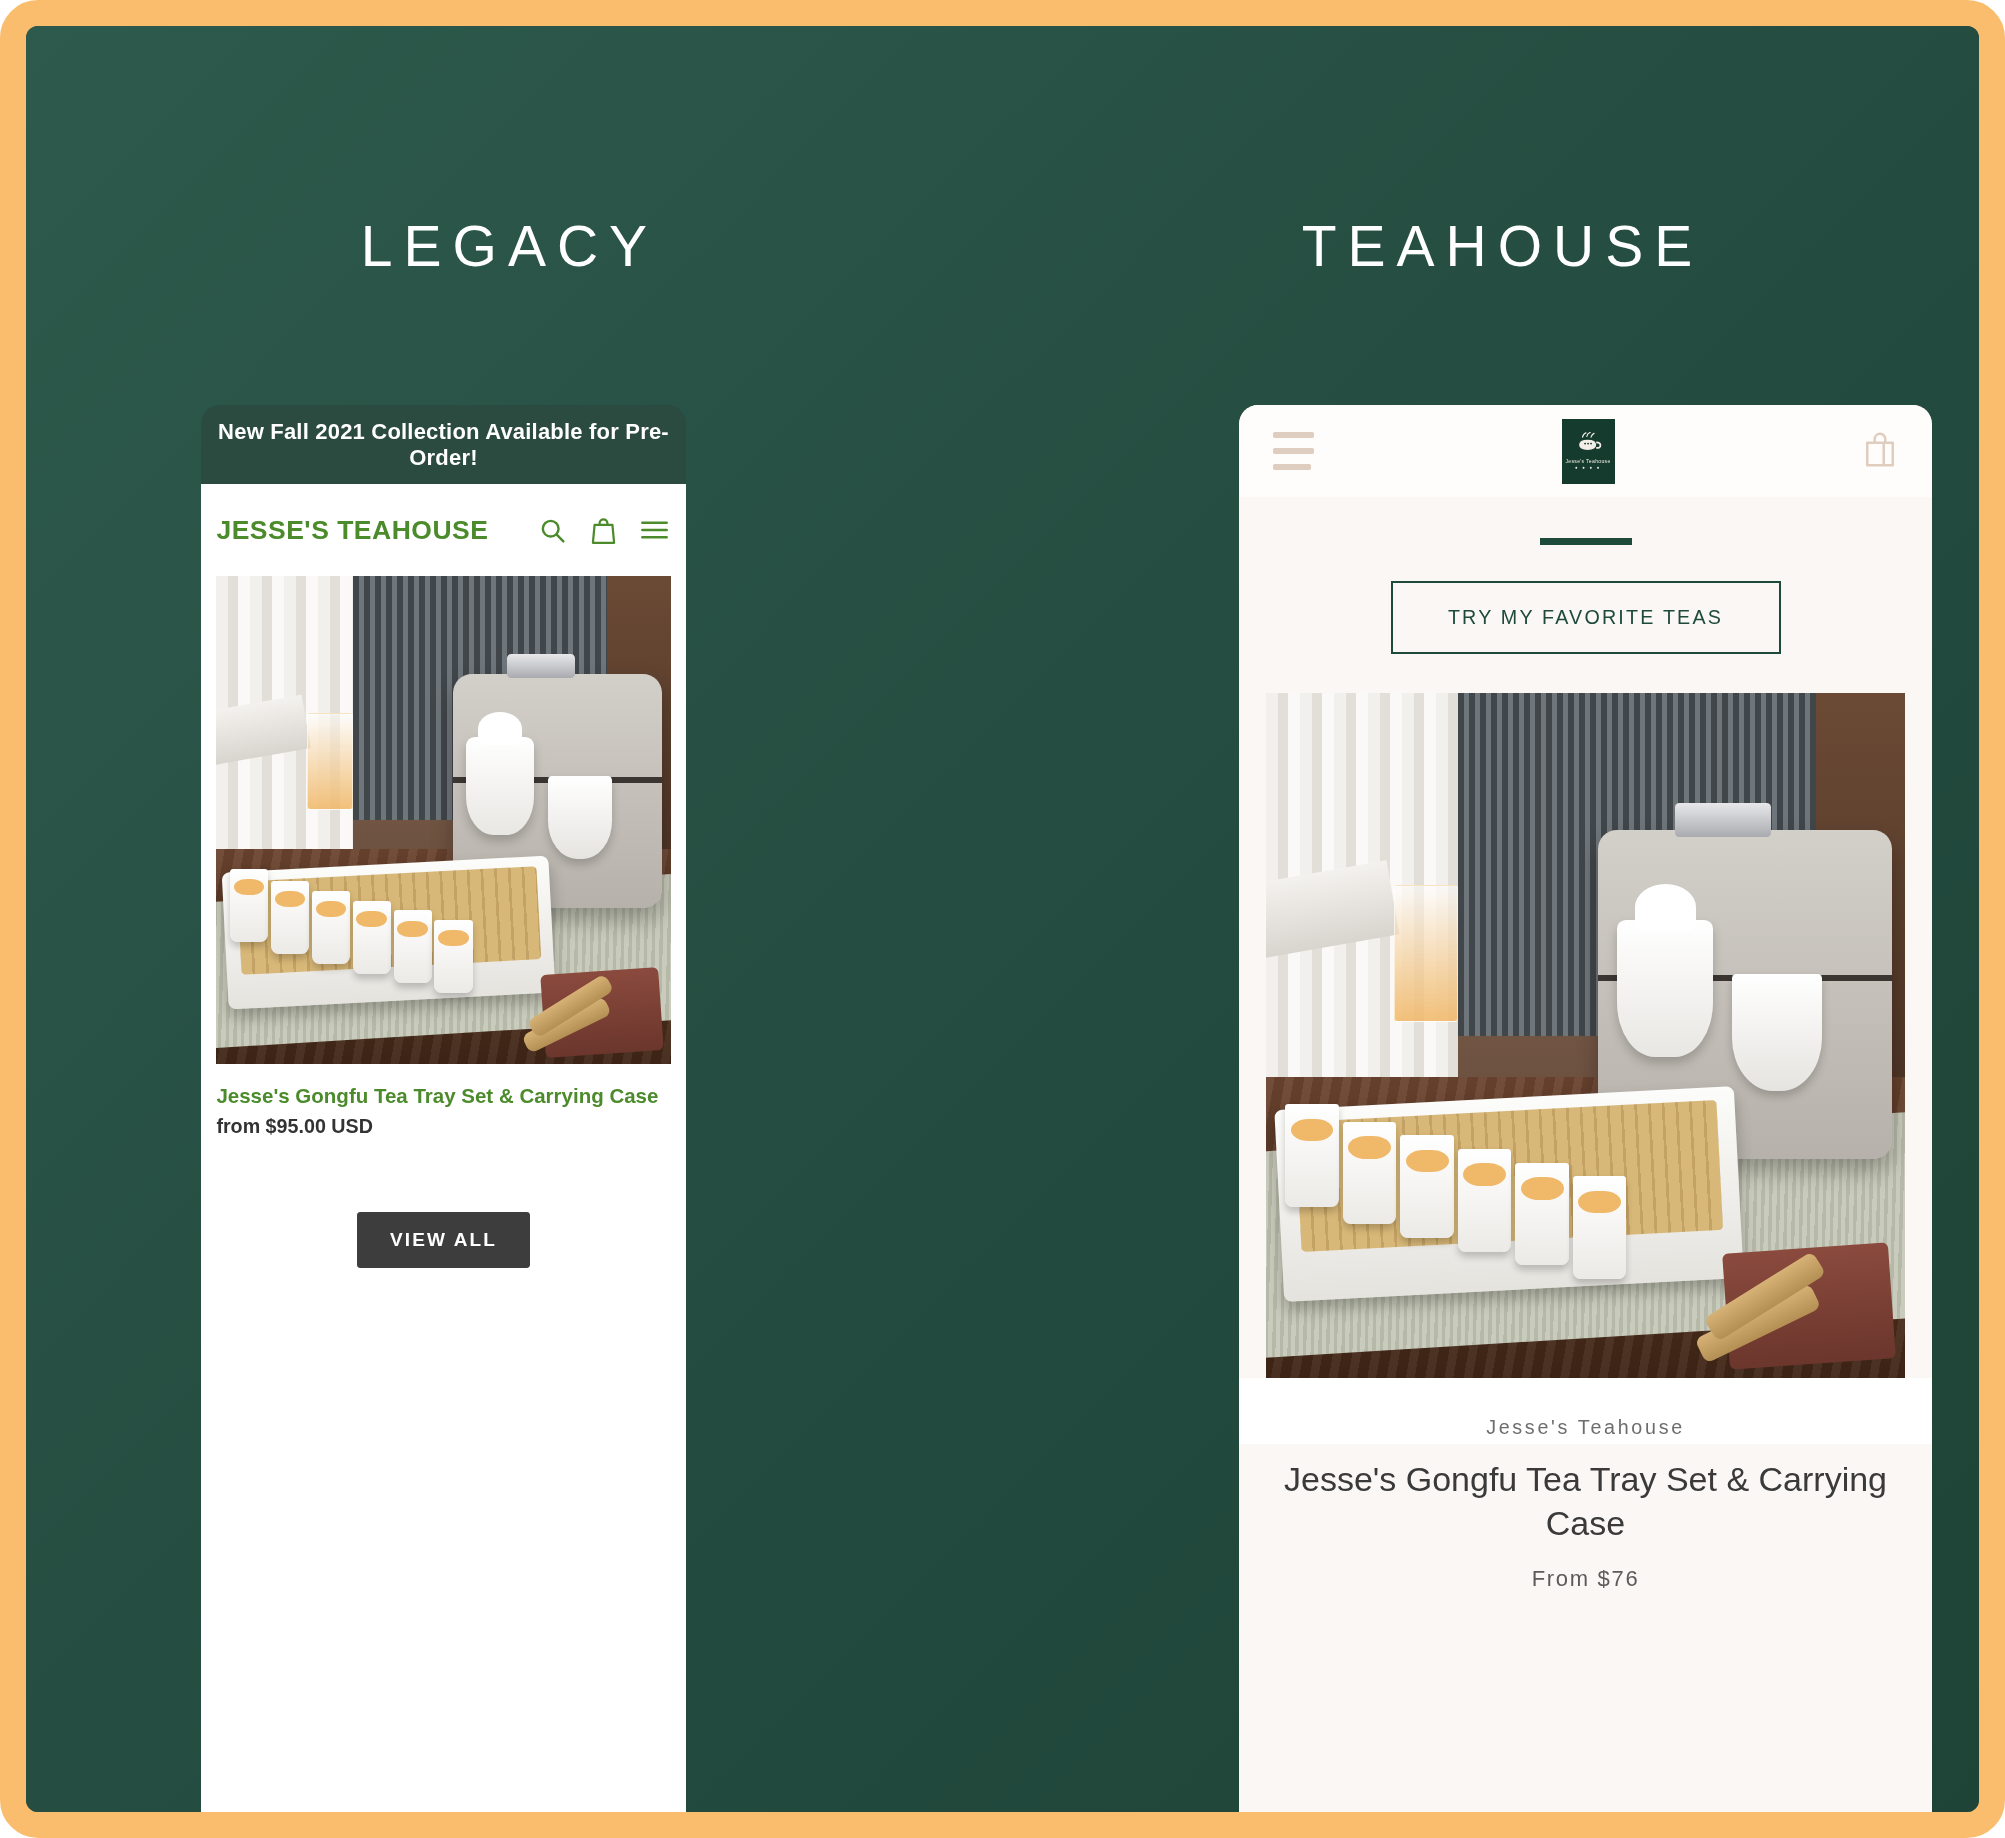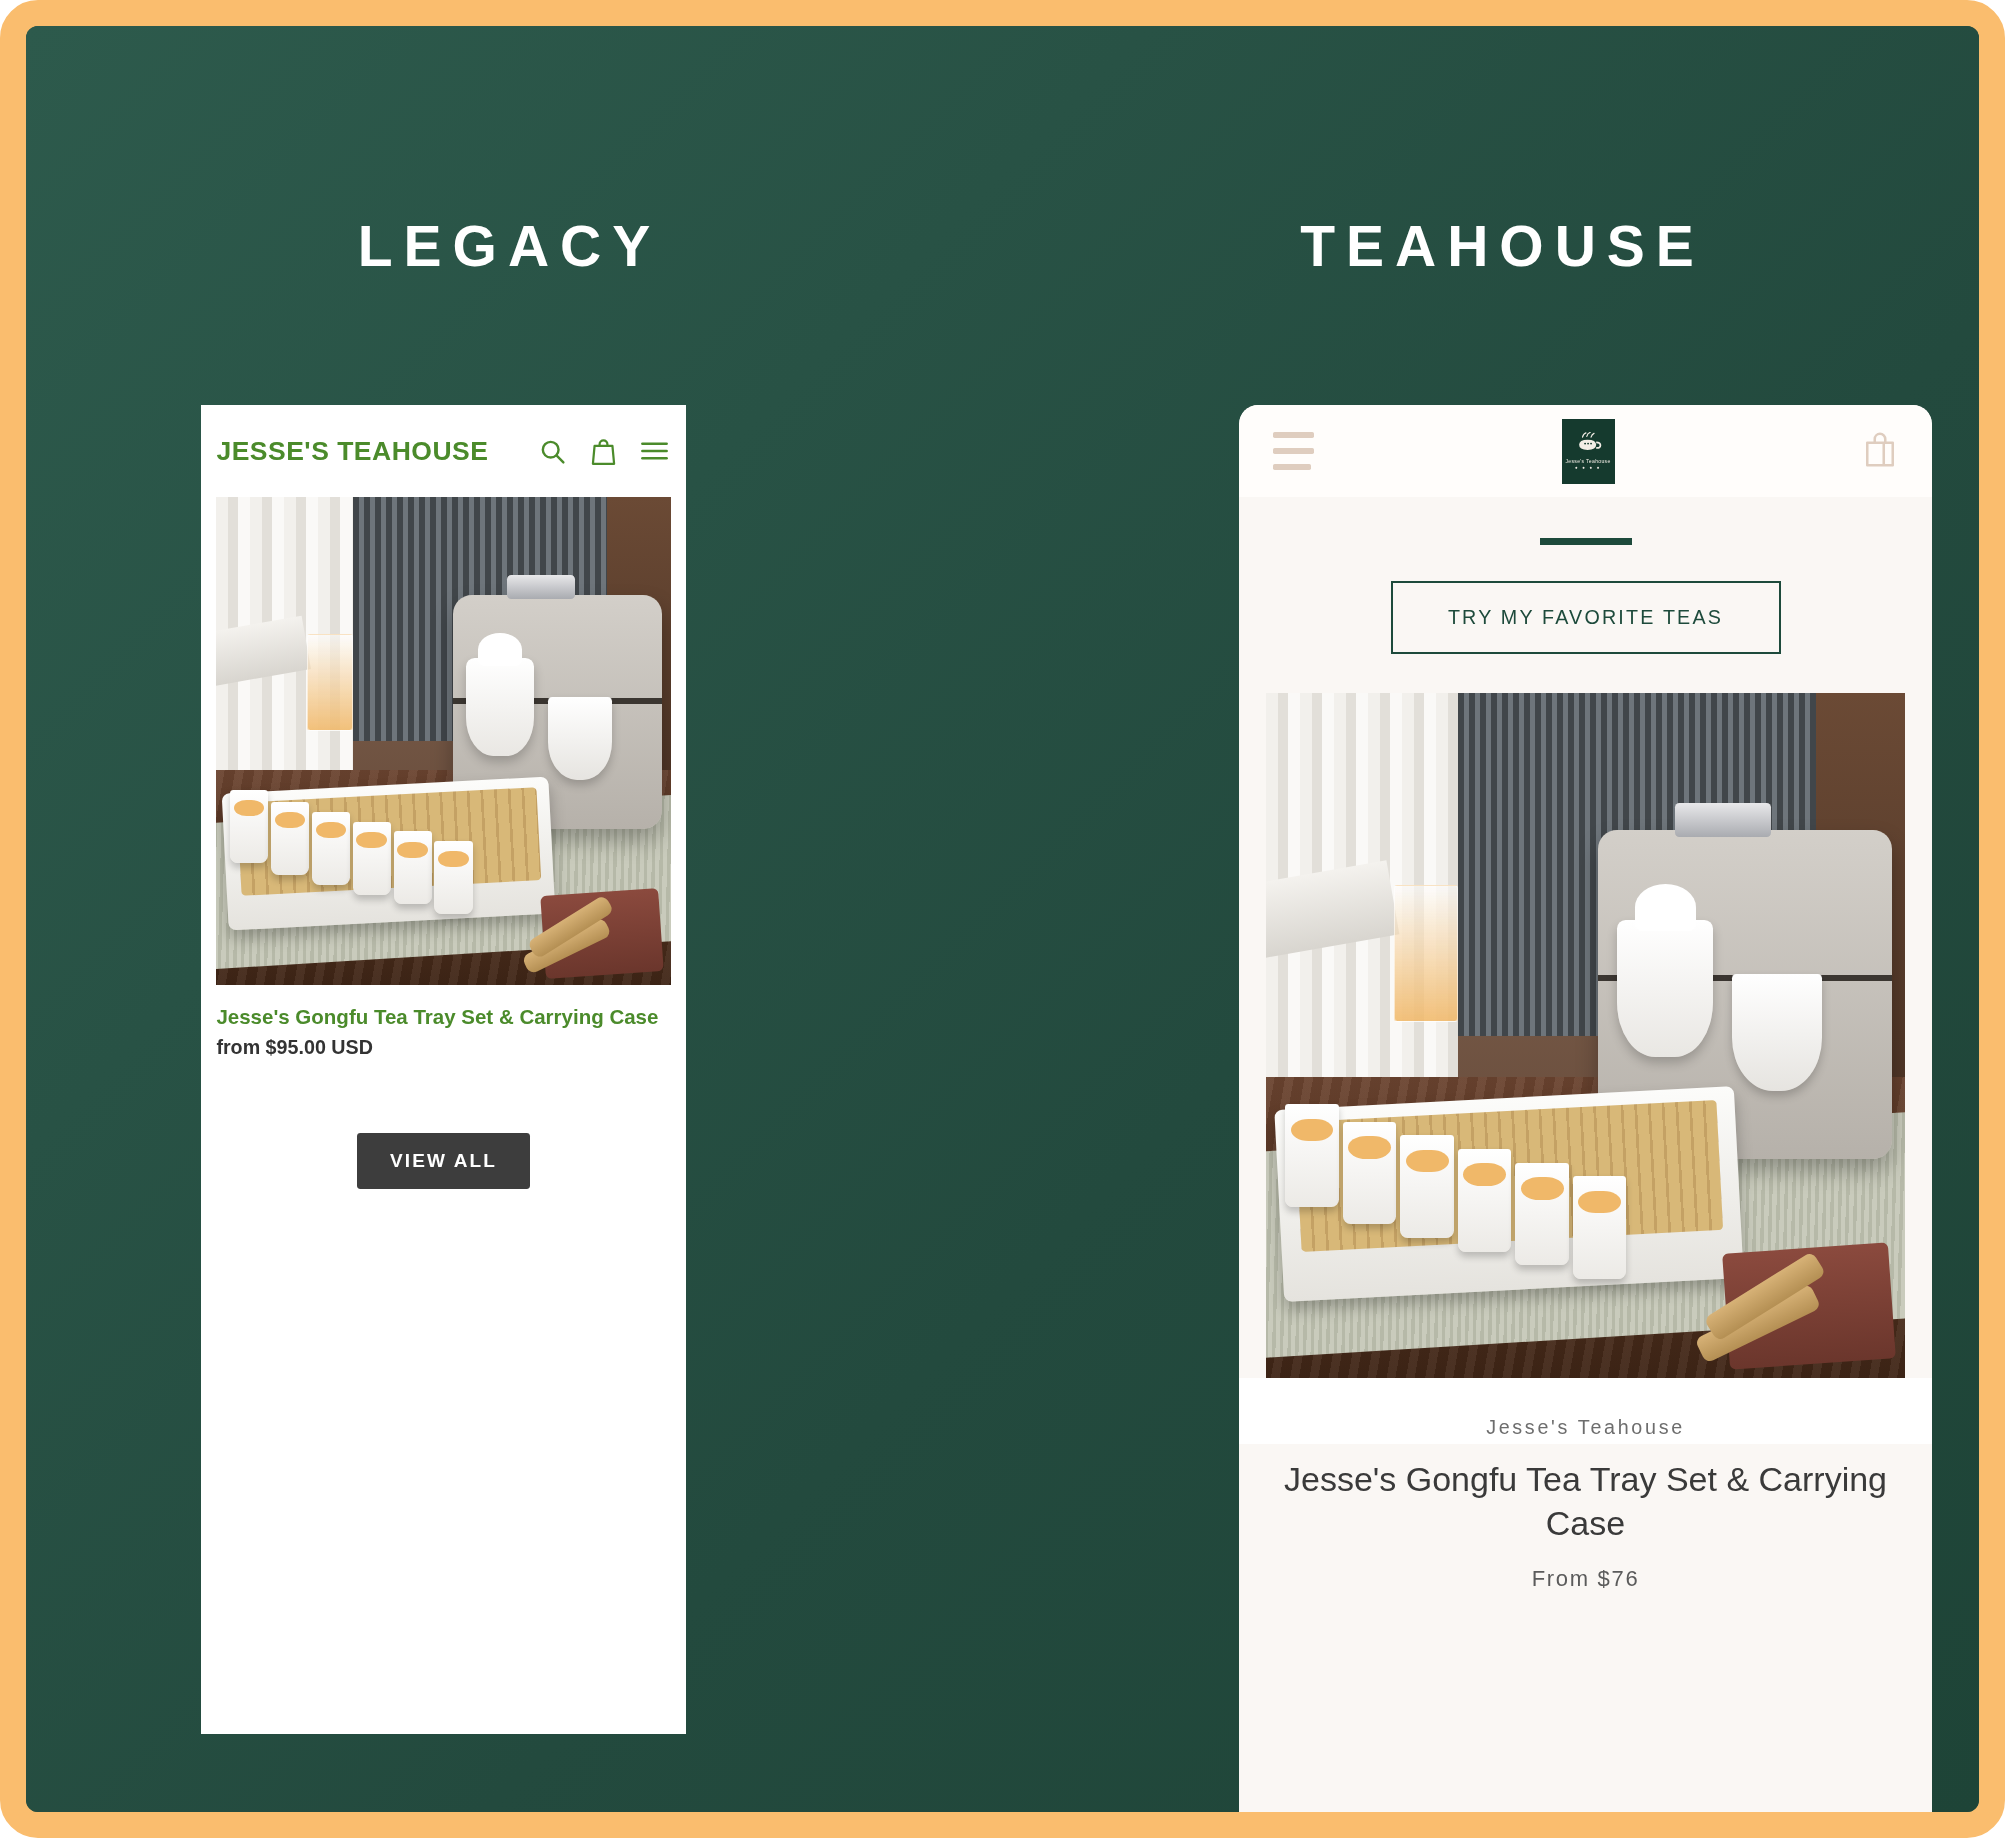--- a/index.html
+++ b/index.html
@@ -19,21 +19,21 @@
   .stage {
     position: absolute; inset: 0;
     background: linear-gradient(135deg, #2D5A4C 0%, #234A3E 60%, #1E4437 100%);
   }
 
   
   .col-title {
     position: absolute;
     color: #FFFFFF;
     font-size: 57px;
-    font-weight: 700;
+    font-weight: 400;
     letter-spacing: 11px;
     text-align: center;
     white-space: nowrap;
   }
   #legacy-title  { left: 0;    top: 187px; width: 967px; }
   #redesign-title{ left: 993px; top: 187px; width: 967px; }
 
   
   .phone {
     position: absolute;
@@ -202,20 +202,23 @@
 <body>
 
 <div class="frame">
   <div class="stage">
 
     <div class="col-title" id="legacy-title">LEGACY</div>
     <div class="col-title" id="redesign-title">TEAHOUSE</div>
 
     <div class="phone" id="legacy-phone">
 
+      <div class="lg-banner">
+        <div class="lg-banner-text">New Fall 2021 Collection Available for Pre-Order!</div>
+      </div>
 
       <div class="lg-body">
 
         <div class="lg-header">
           <div class="lg-logo">JESSE'S TEAHOUSE</div>
           <div class="lg-icons">
             <span>
               <svg width="29" height="29" viewBox="0 0 24 24" fill="none" stroke="#4B8B2B" stroke-width="2" stroke-linecap="round">
                 <circle cx="10.5" cy="10.5" r="6.5"></circle>
                   <line x1="15.5" y1="15.5" x2="21" y2="21"></line>

